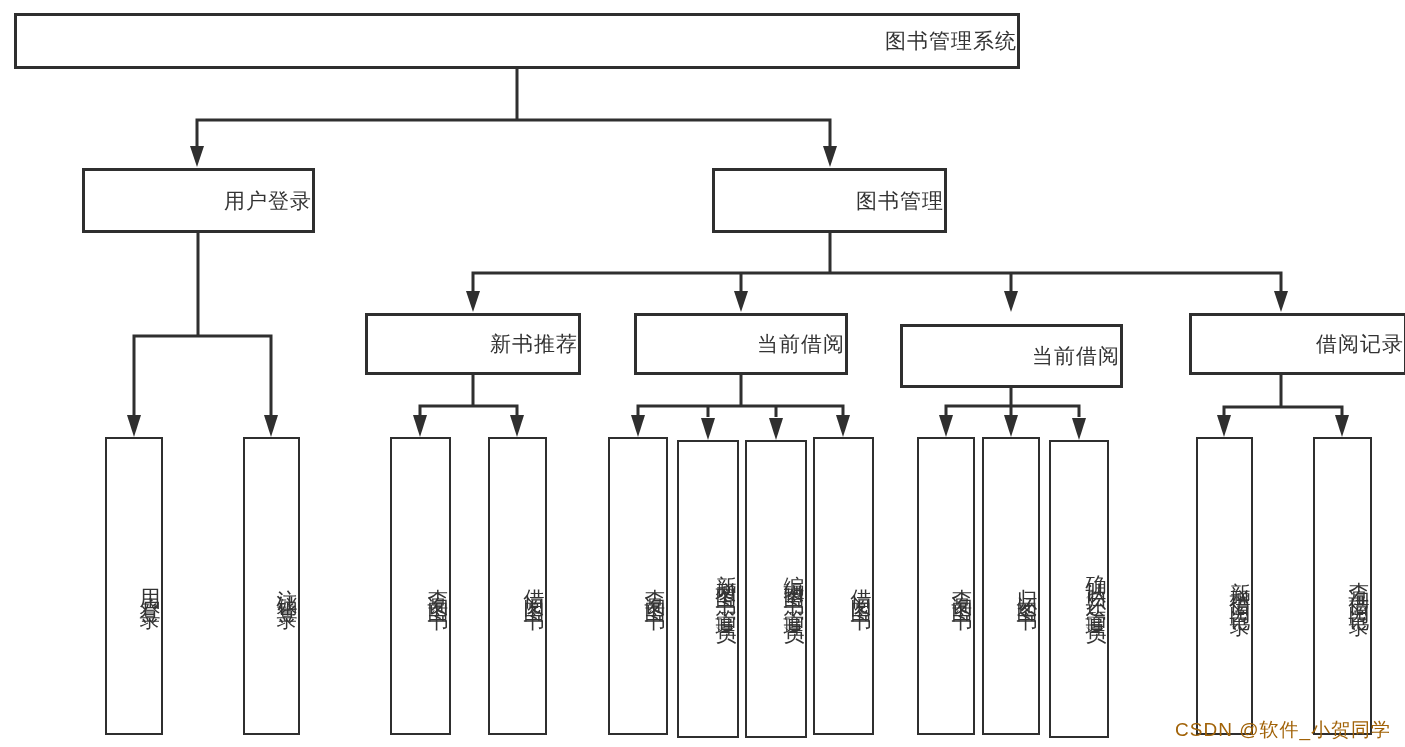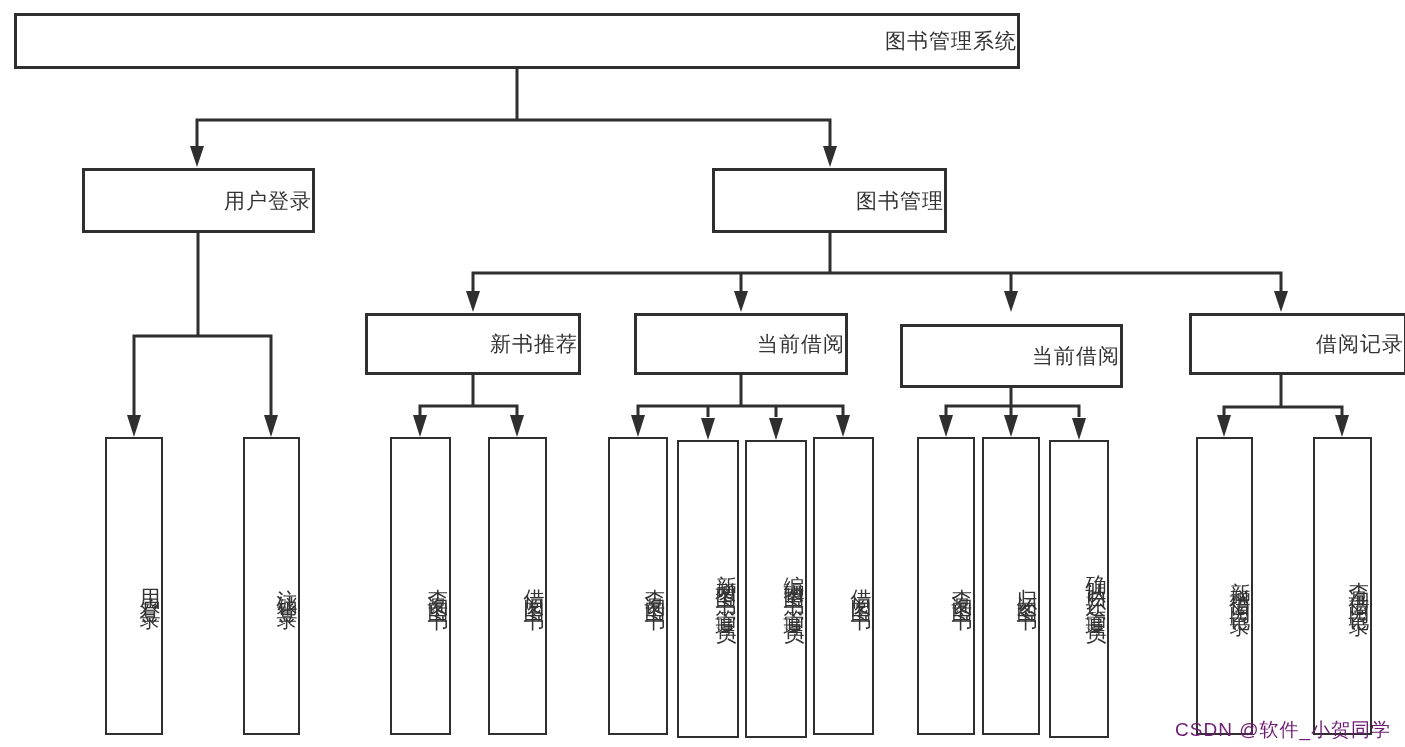--- a/index.html
+++ b/index.html
@@ -48,21 +48,21 @@
     font-size: 21px;
     letter-spacing: 7px;
     line-height: 1;
     white-space: nowrap;
   }
   .watermark {
     position: absolute;
     right: 14px;
     bottom: 4px;
     font-size: 19px;
-    color: #701a75;
+    color: #a16207;
     letter-spacing: 1px;
     z-index: 5;
     white-space: nowrap;
   }
 </style>
 </head>
 <body>
 
 <div class="canvas">
 

